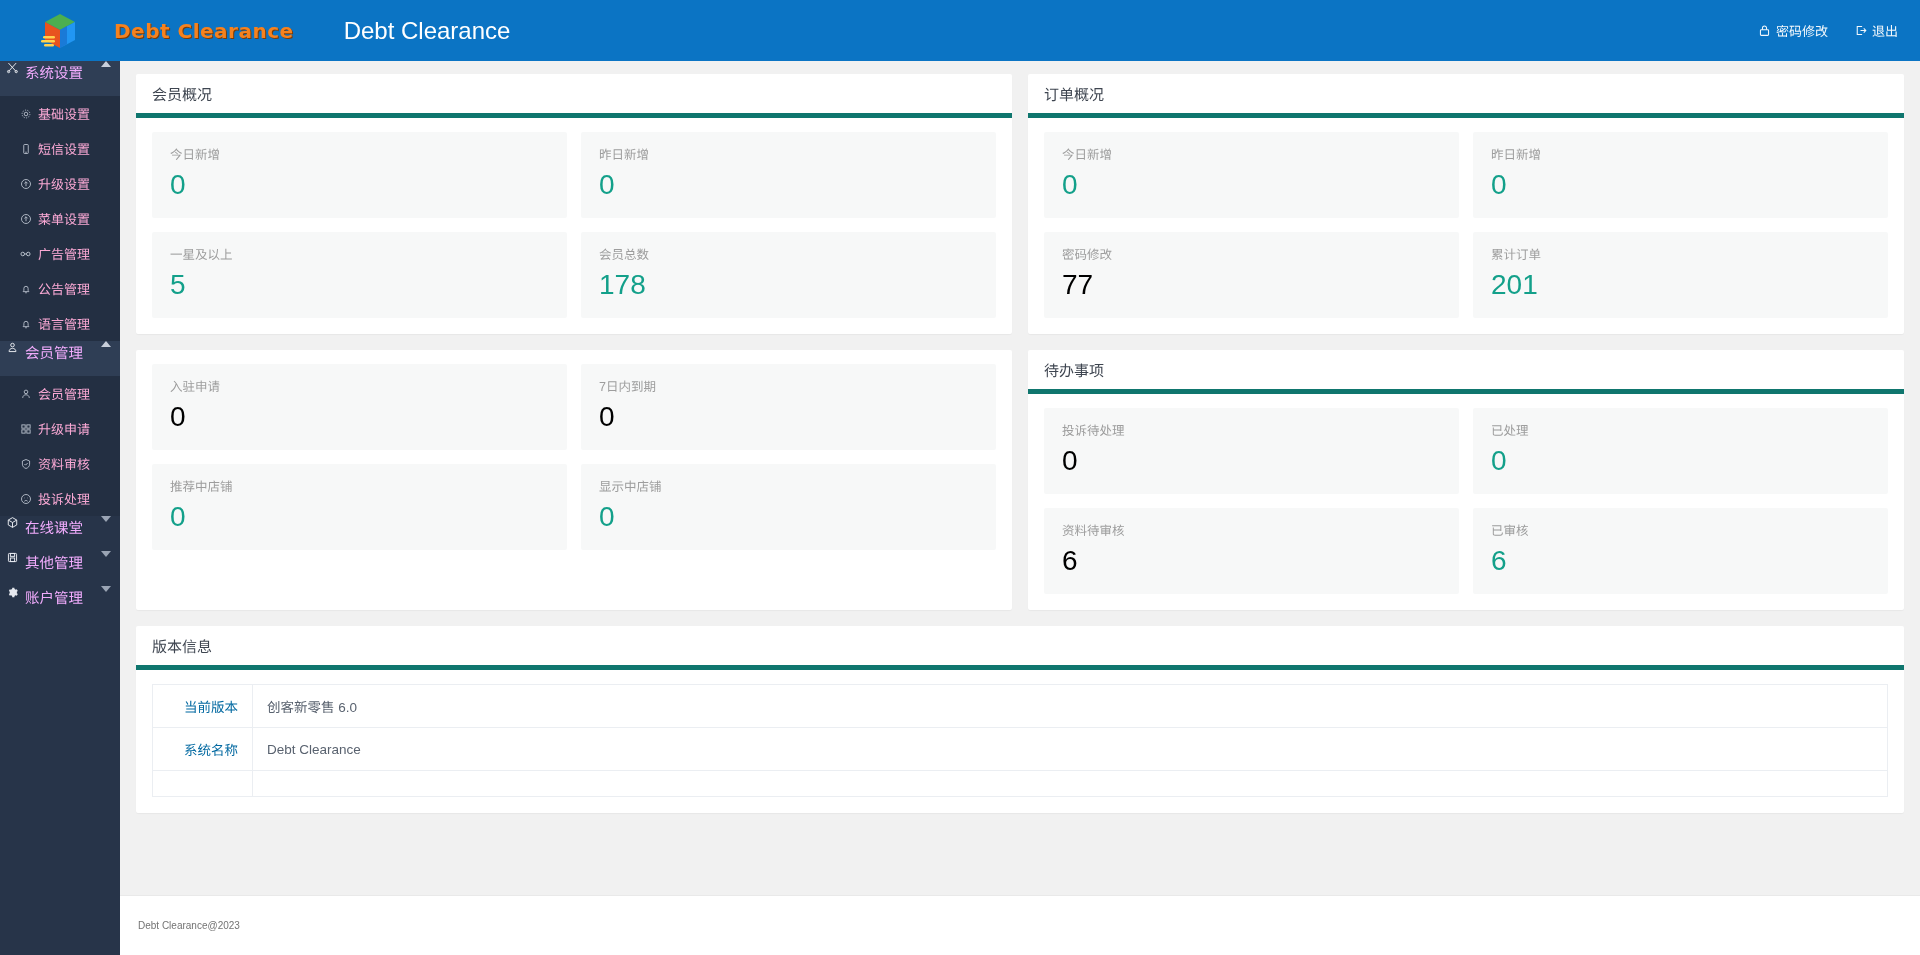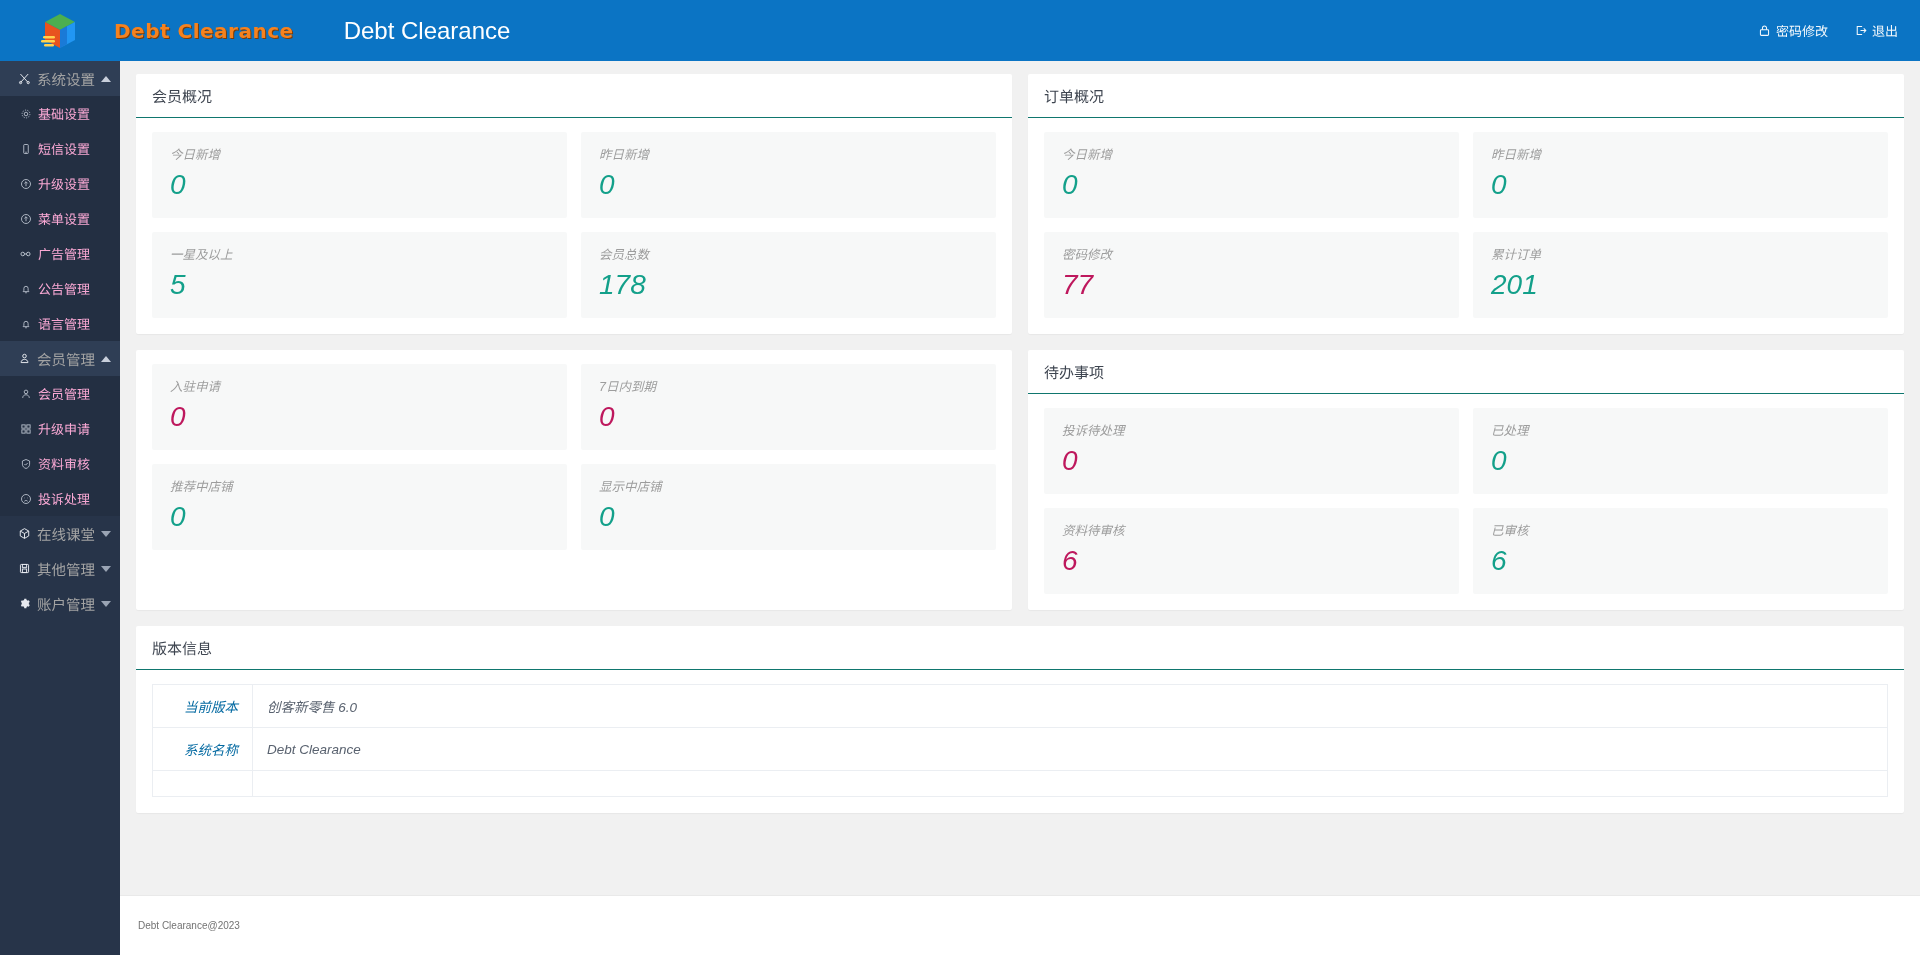--- a/index.html
+++ b/index.html
@@ -66,23 +66,23 @@
   
   #sidebar {
     position: absolute; top: 61px; left: 0;
     width: 120px; height: 894px;
     background: #273449;
     overflow: hidden;
     z-index: 20;
   }
   .nav-group-header {
     height: 35px;
-    display: flex; align-items: center;
-    padding-left: 16px;
-    color: #a3a3a3;
+    display: flex; align-items: flex-start;
+    padding-left: 4px;
+    color: #f0abfc;
     font-size: 14.5px;
     cursor: pointer;
     background: #2f3e55;
     position: relative;
     white-space: nowrap;
   }
   .nav-group-header.collapsed { background: #273449; }
   .nav-group-header .g-icon {
     width: 16px; margin-right: 5px;
     display: inline-flex; align-items: center; justify-content: center;
@@ -128,25 +128,25 @@
 
   .panel {
     background: #ffffff;
     border-radius: 2px;
     box-shadow: 0 1px 1px rgba(0,0,0,.04);
   }
   .panel-head {
     height: 44px;
     display: flex; align-items: center;
     padding: 0 16px;
-    border-bottom: 1px solid #0f766e;
+    border-bottom: 5px solid #0f766e;
     color: #3e4550;
     font-size: 15px;
   }
-  .panel-body { padding: 14px 16px 16px 16px; font-style: italic; }
+  .panel-body { padding: 14px 16px 16px 16px; }
 
   .stat-grid {
     display: grid;
     grid-template-columns: 1fr 1fr;
     gap: 14px;
   }
   .stat-card {
     background: #f7f8f8;
     border-radius: 2px;
     padding: 14px 18px 16px 18px;
@@ -159,21 +159,21 @@
     line-height: 18px;
     margin-bottom: 4px;
     white-space: nowrap;
   }
   .stat-value {
     font-size: 28px;
     line-height: 34px;
     font-weight: 400;
   }
   .teal { color: #13a08a; }
-  .orange { color: #be185d; }
+  .orange { color: #000000; }
 
   
   .version-panel { margin: 16px; }
   .version-table {
     width: 100%;
     border-collapse: collapse;
     font-size: 13.5px;
     color: #56606e;
     border: 1px solid #ebeef2;
   }

